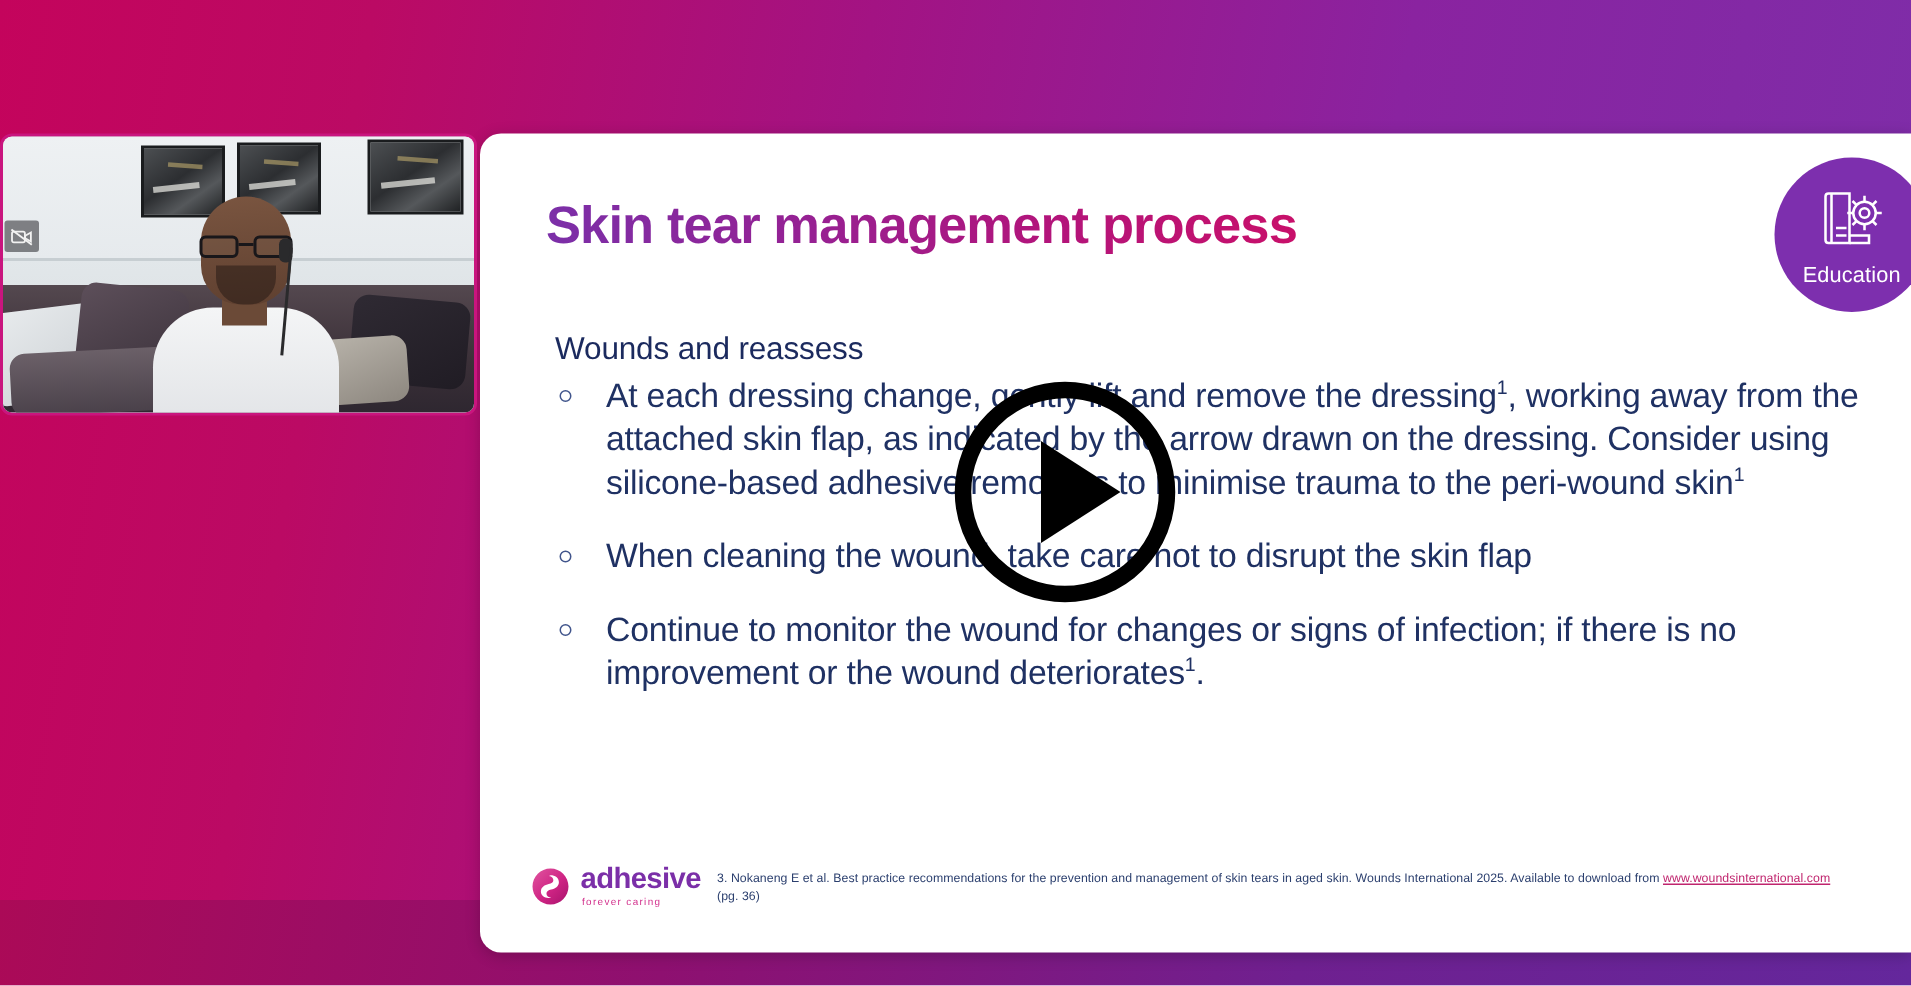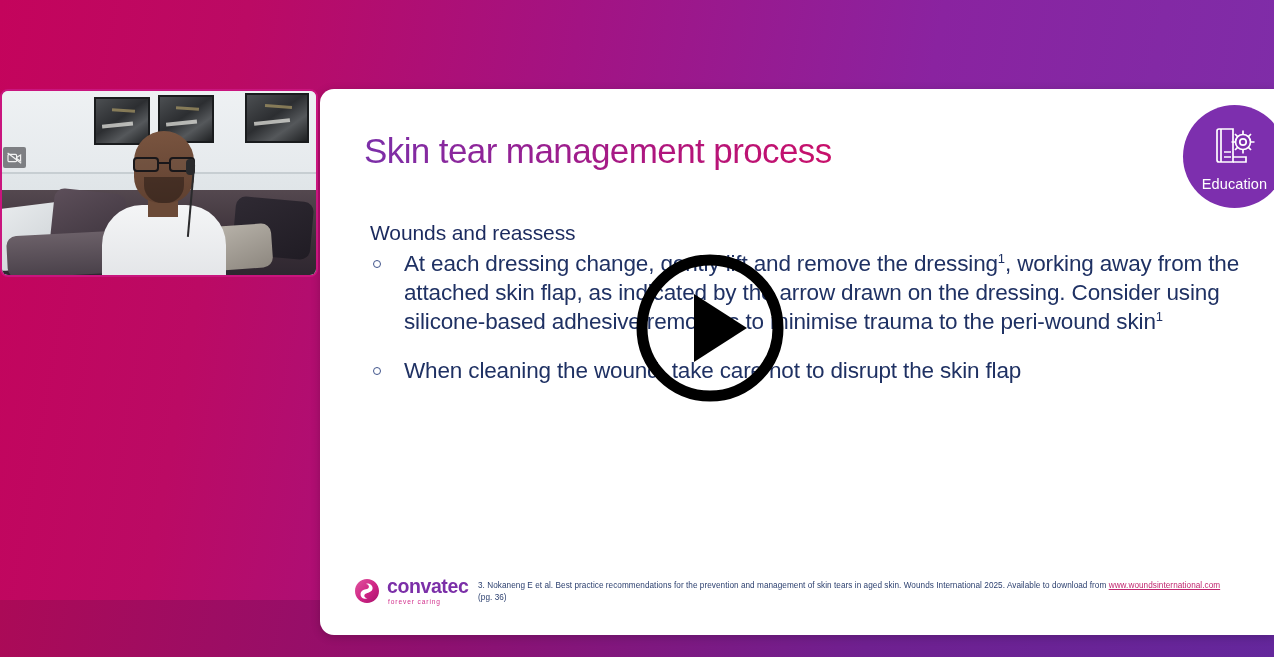--- a/index.html
+++ b/index.html
@@ -43,21 +43,21 @@
     border-radius: 14px 0 0 14px;
     box-shadow: 0 2px 10px rgba(0,0,0,0.20);
     overflow: hidden;
   }
 
   #slide-title {
     position: absolute;
     left: 44px;
     top: 42px;
     font-size: 35px;
-    font-weight: normal;
+    font-weight: bold;
     letter-spacing: -0.6px;
     background: linear-gradient(90deg, #7b2fa8 0%, #962193 35%, #b1157c 65%, #c8106a 100%);
     -webkit-background-clip: text;
     background-clip: text;
     color: transparent;
     -webkit-text-fill-color: transparent;
     white-space: nowrap;
   }
 
   #slide-subtitle {
@@ -333,20 +333,21 @@
 
   <div id="slide-card">
 
     <div id="slide-title">Skin tear management process</div>
 
     <div id="slide-subtitle">Wounds and reassess</div>
 
     <ul id="bullet-list">
         <li class="bullet-item"><span class="bullet-marker"></span><span><span>At each dressing change, gently lift and remove the dressing</span><sup class="sup">1</sup><span>, working away from the attached skin flap, as indicated by the arrow drawn on the dressing. Consider using silicone-based adhesive removers to minimise trauma to the peri-wound skin</span><sup class="sup">1</sup></span></li>
         <li class="bullet-item"><span class="bullet-marker"></span><span><span>When cleaning the wound, take care not to disrupt the skin flap</span></span></li>
+        <li class="bullet-item"><span class="bullet-marker"></span><span><span>Continue to monitor the wound for changes or signs of infection; if there is no improvement or the wound deteriorates</span><sup class="sup">1</sup><span>.</span></span></li>
       </ul>
 
     <div id="education-badge">
       <span class="badge-icon">
         <svg width="46" height="44" viewBox="0 0 46 44" fill="none" stroke="#ffffff" stroke-width="1.7">
           <path d="M7 5 H21 V38 H7 Q5 38 5 36 V7 Q5 5 7 5 Z"></path>
           <path d="M9 5 V38"></path>
           <path d="M21 33 H34 V38 H21"></path>
           <path d="M12 33 H19"></path>
           <path d="M12 28 H19"></path>
@@ -370,21 +371,21 @@
                 <stop offset="100%" stop-color="#a7126c"></stop>
               </linearGradient>
             </defs>
             <path d="M13 1 C6.4 1 1 6.4 1 13 C1 19.6 6.4 25 13 25 C19.6 25 25 19.6 25 13 C25 6.4 19.6 1 13 1 Z
                      M13 5.5 C16.1 5.5 18.6 7.3 18.6 10.1 C18.6 13 16 14.4 13.4 15 C11.6 15.4 10.3 16.2 10.3 17.8
                      C10.3 19.3 11.7 20.3 13.5 20.3 C10.5 21.4 6.6 19.9 6.6 16.4 C6.6 13.3 9.2 11.9 11.8 11.3
                      C13.6 10.9 14.9 10.2 14.9 8.8 C14.9 7.4 13.9 6.3 12 6 Z" fill="url(#swooshGrad)"></path>
           </svg>
         </span>
         <span id="convatec-text-wrap">
-          <span id="convatec-wordmark">convatec</span>
+          <span id="convatec-wordmark">adhesive</span>
           <span id="convatec-tagline">forever caring</span>
         </span>
       </div>
 
       <div id="citation">
         <span>3. Nokaneng E et al. Best practice recommendations for the prevention and management of skin tears in aged skin. Wounds International 2025. Available to download from </span><a id="citation-link" href="#">www.woundsinternational.com</a><span> (pg. 36)</span>
       </div>
 
     </div>
   </div>

